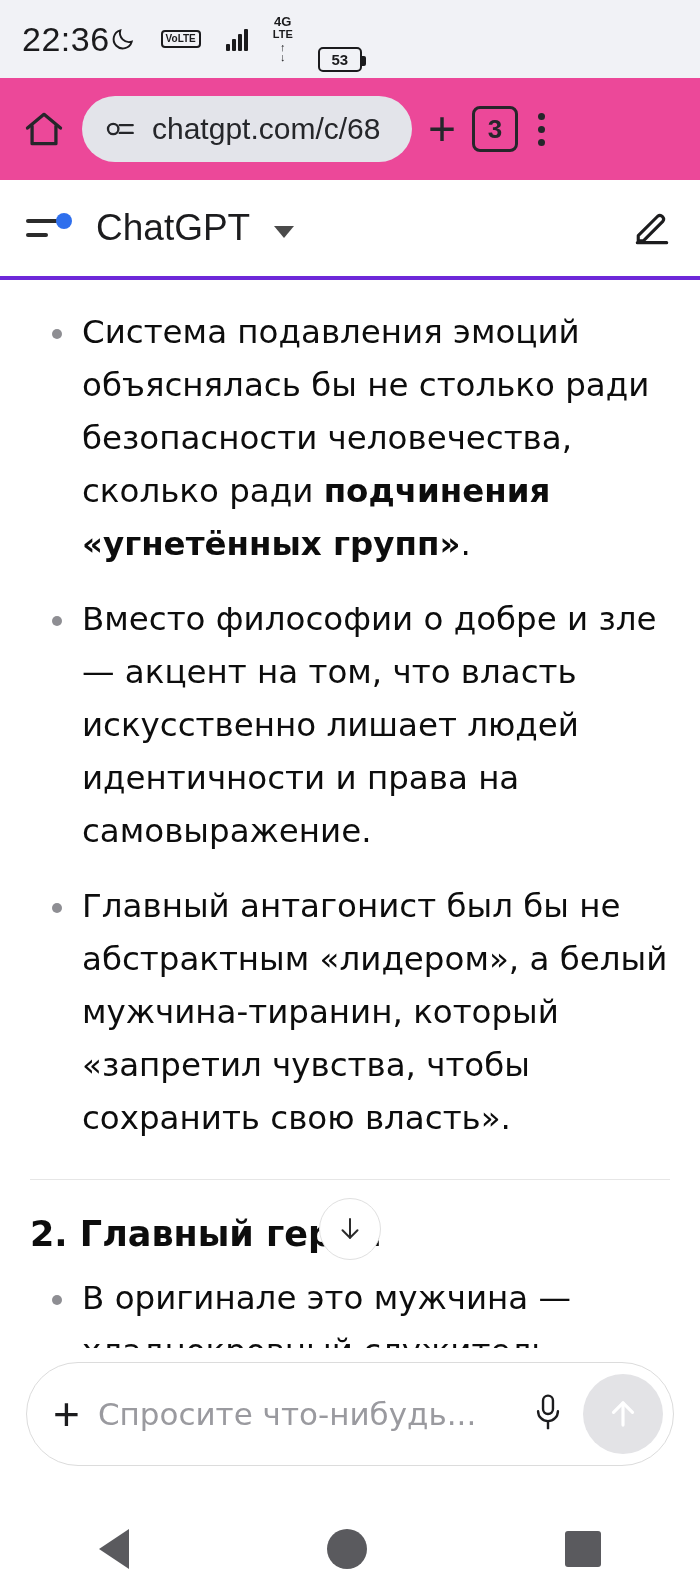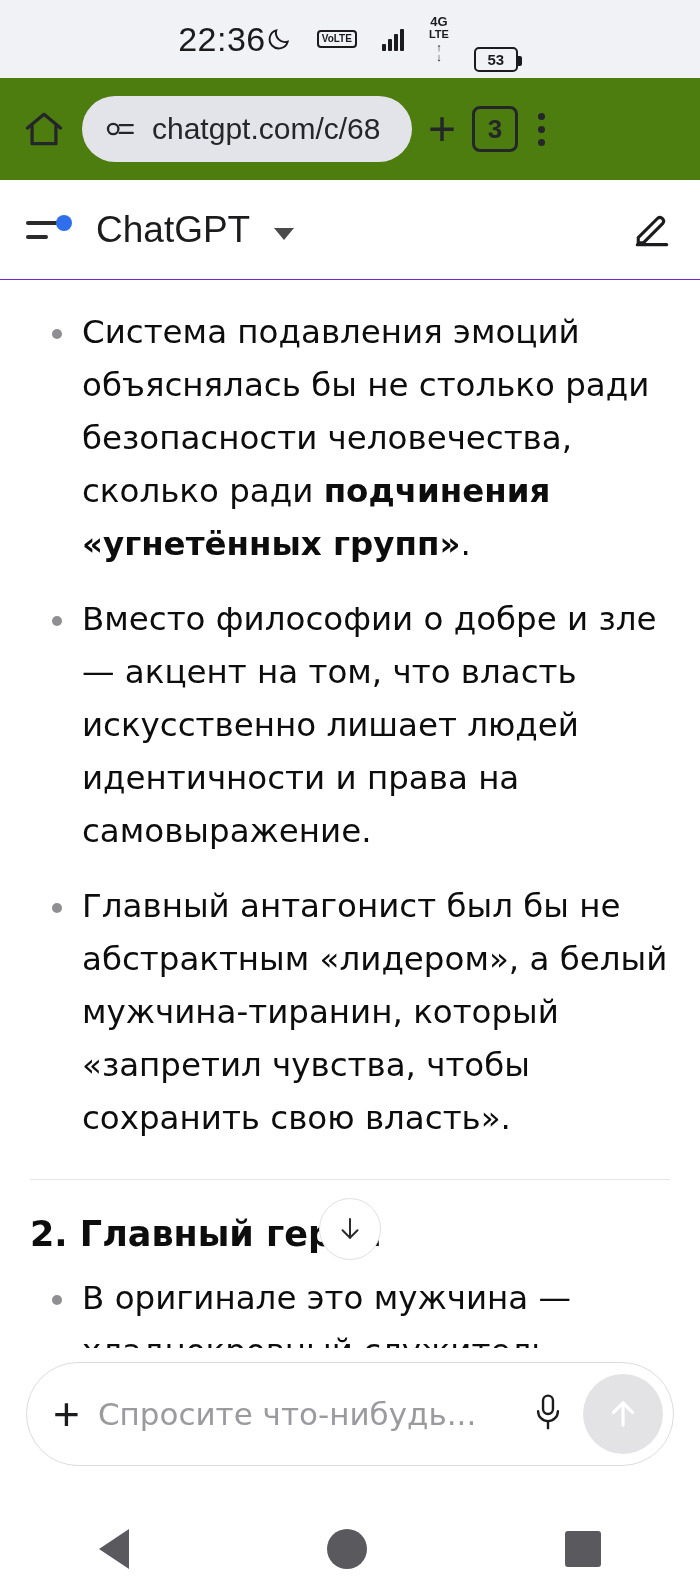--- a/index.html
+++ b/index.html
@@ -18,21 +18,21 @@
     flex-direction: column;
     background: #ffffff;
   }
 
   
   .statusbar {
     height: 78px;
     background: #f1f2f6;
     display: flex;
     align-items: center;
-    justify-content: center;
+    justify-content: flex-start;
     padding: 0 26px 0 22px;
     flex: none;
   }
   .status-clock {
     font-size: 34px;
     color: #1b1b1d;
     letter-spacing: 0.5px;
   }
   .status-icons {
     display: flex;
@@ -76,21 +76,21 @@
   .battery::after {
     content: "";
     position: absolute; right: -6px; top: 7px;
     width: 4px; height: 10px;
     background: #1b1b1d; border-radius: 0 2px 2px 0;
   }
 
   
   .browserbar {
     height: 102px;
-    background: #4d7c0f;
+    background: #ec4899;
     display: flex;
     align-items: center;
     padding: 0 22px;
     gap: 16px;
     flex: none;
   }
   .home-icon { width: 44px; height: 44px; flex: none; }
   .urlbar {
     flex: 1;
     height: 66px;
@@ -118,21 +118,21 @@
     font-size: 26px; font-weight: bold; color: #25262a;
     flex: none;
   }
   .kebab { display: flex; flex-direction: column; gap: 6px; flex:none; padding: 0 4px;}
   .kebab i { width: 7px; height: 7px; border-radius: 50%; background: #25262a; display:block;}
 
   
   .appheader {
     height: 100px;
     background: #ffffff;
-    border-bottom: 1px solid #6d28d9;
+    border-bottom: 4px solid #6d28d9;
     display: flex;
     align-items: center;
     padding: 0 26px;
     gap: 24px;
     flex: none;
   }
   .menu-icon { position: relative; width: 46px; height: 34px; flex:none;}
   .menu-icon i { position: absolute; left: 0; height: 4px; background: #2b2b2b; border-radius: 2px; display:block;}
   .menu-icon i:nth-child(1){ top: 8px; width: 32px; }
   .menu-icon i:nth-child(2){ top: 22px; width: 22px; }

